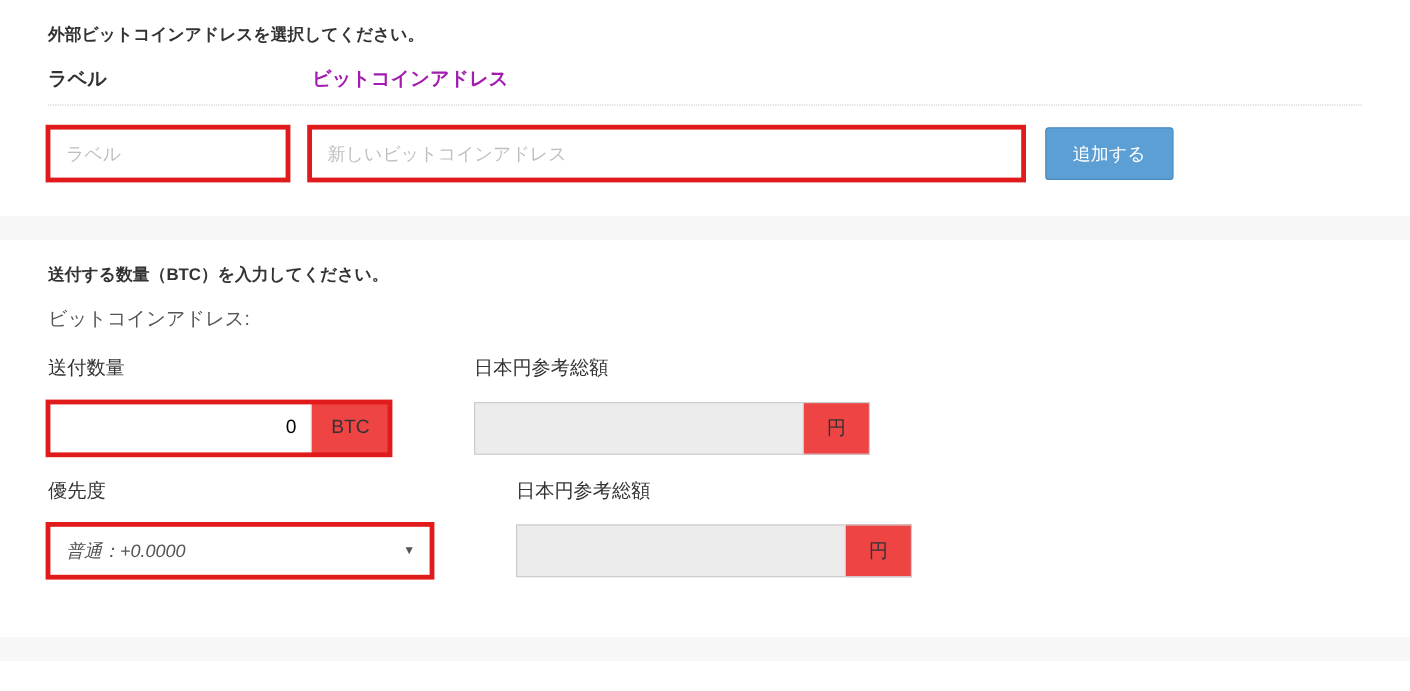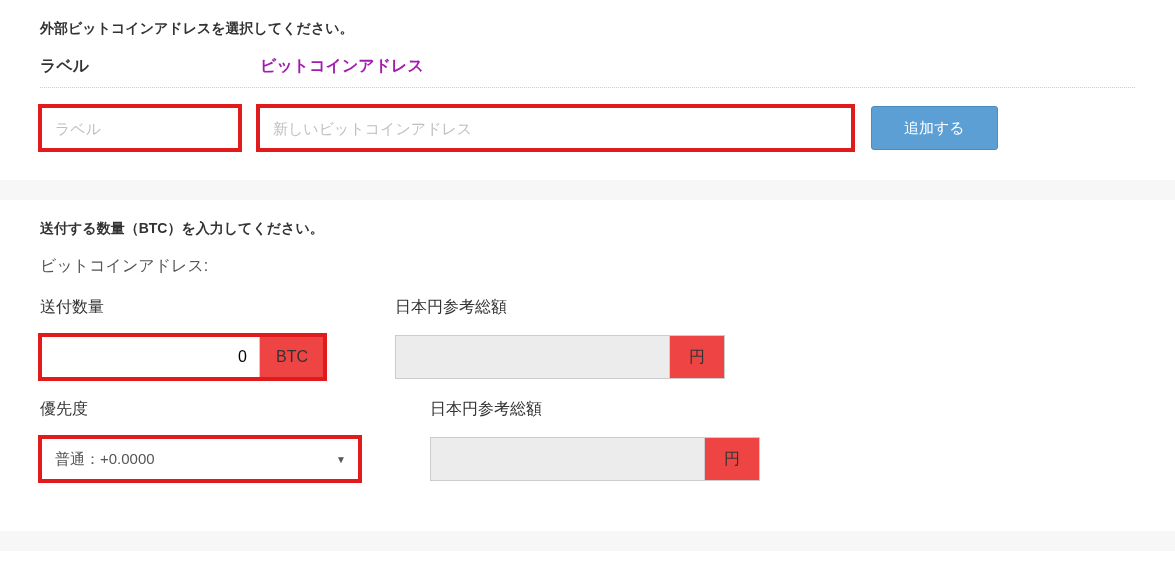--- a/index.html
+++ b/index.html
@@ -62,21 +62,21 @@
       font-size: 15px;
       color: #333;
       padding: 0 14px;
       background: #fff;
     }
     .text-input::placeholder { color: #bfbfbf; }
     .label-input { width: 200px; }
     .addr-input { flex: 1; max-width: 595px; }
     .btn-primary {
       height: 44px;
-      padding: 0 32px;
+      padding: 0 22px;
       background: #5c9fd4;
       border: 1px solid #4a8cc0;
       color: #fff;
       font-size: 15px;
       border-radius: 3px;
       cursor: pointer;
     }
 
     .field-row {
       display: flex;
@@ -133,20 +133,21 @@
       width: 100%;
       height: 100%;
       border: 1px solid #ccc;
       background: #fff;
       display: flex;
       align-items: center;
       padding: 0 14px;
       font-size: 15px;
       color: #555;
       cursor: pointer;
+      font-style: italic;
     }
     .select-caret {
       position: absolute;
       right: 14px;
       top: 50%;
       transform: translateY(-50%);
       font-size: 10px;
       color: #555;
       pointer-events: none;
     }

